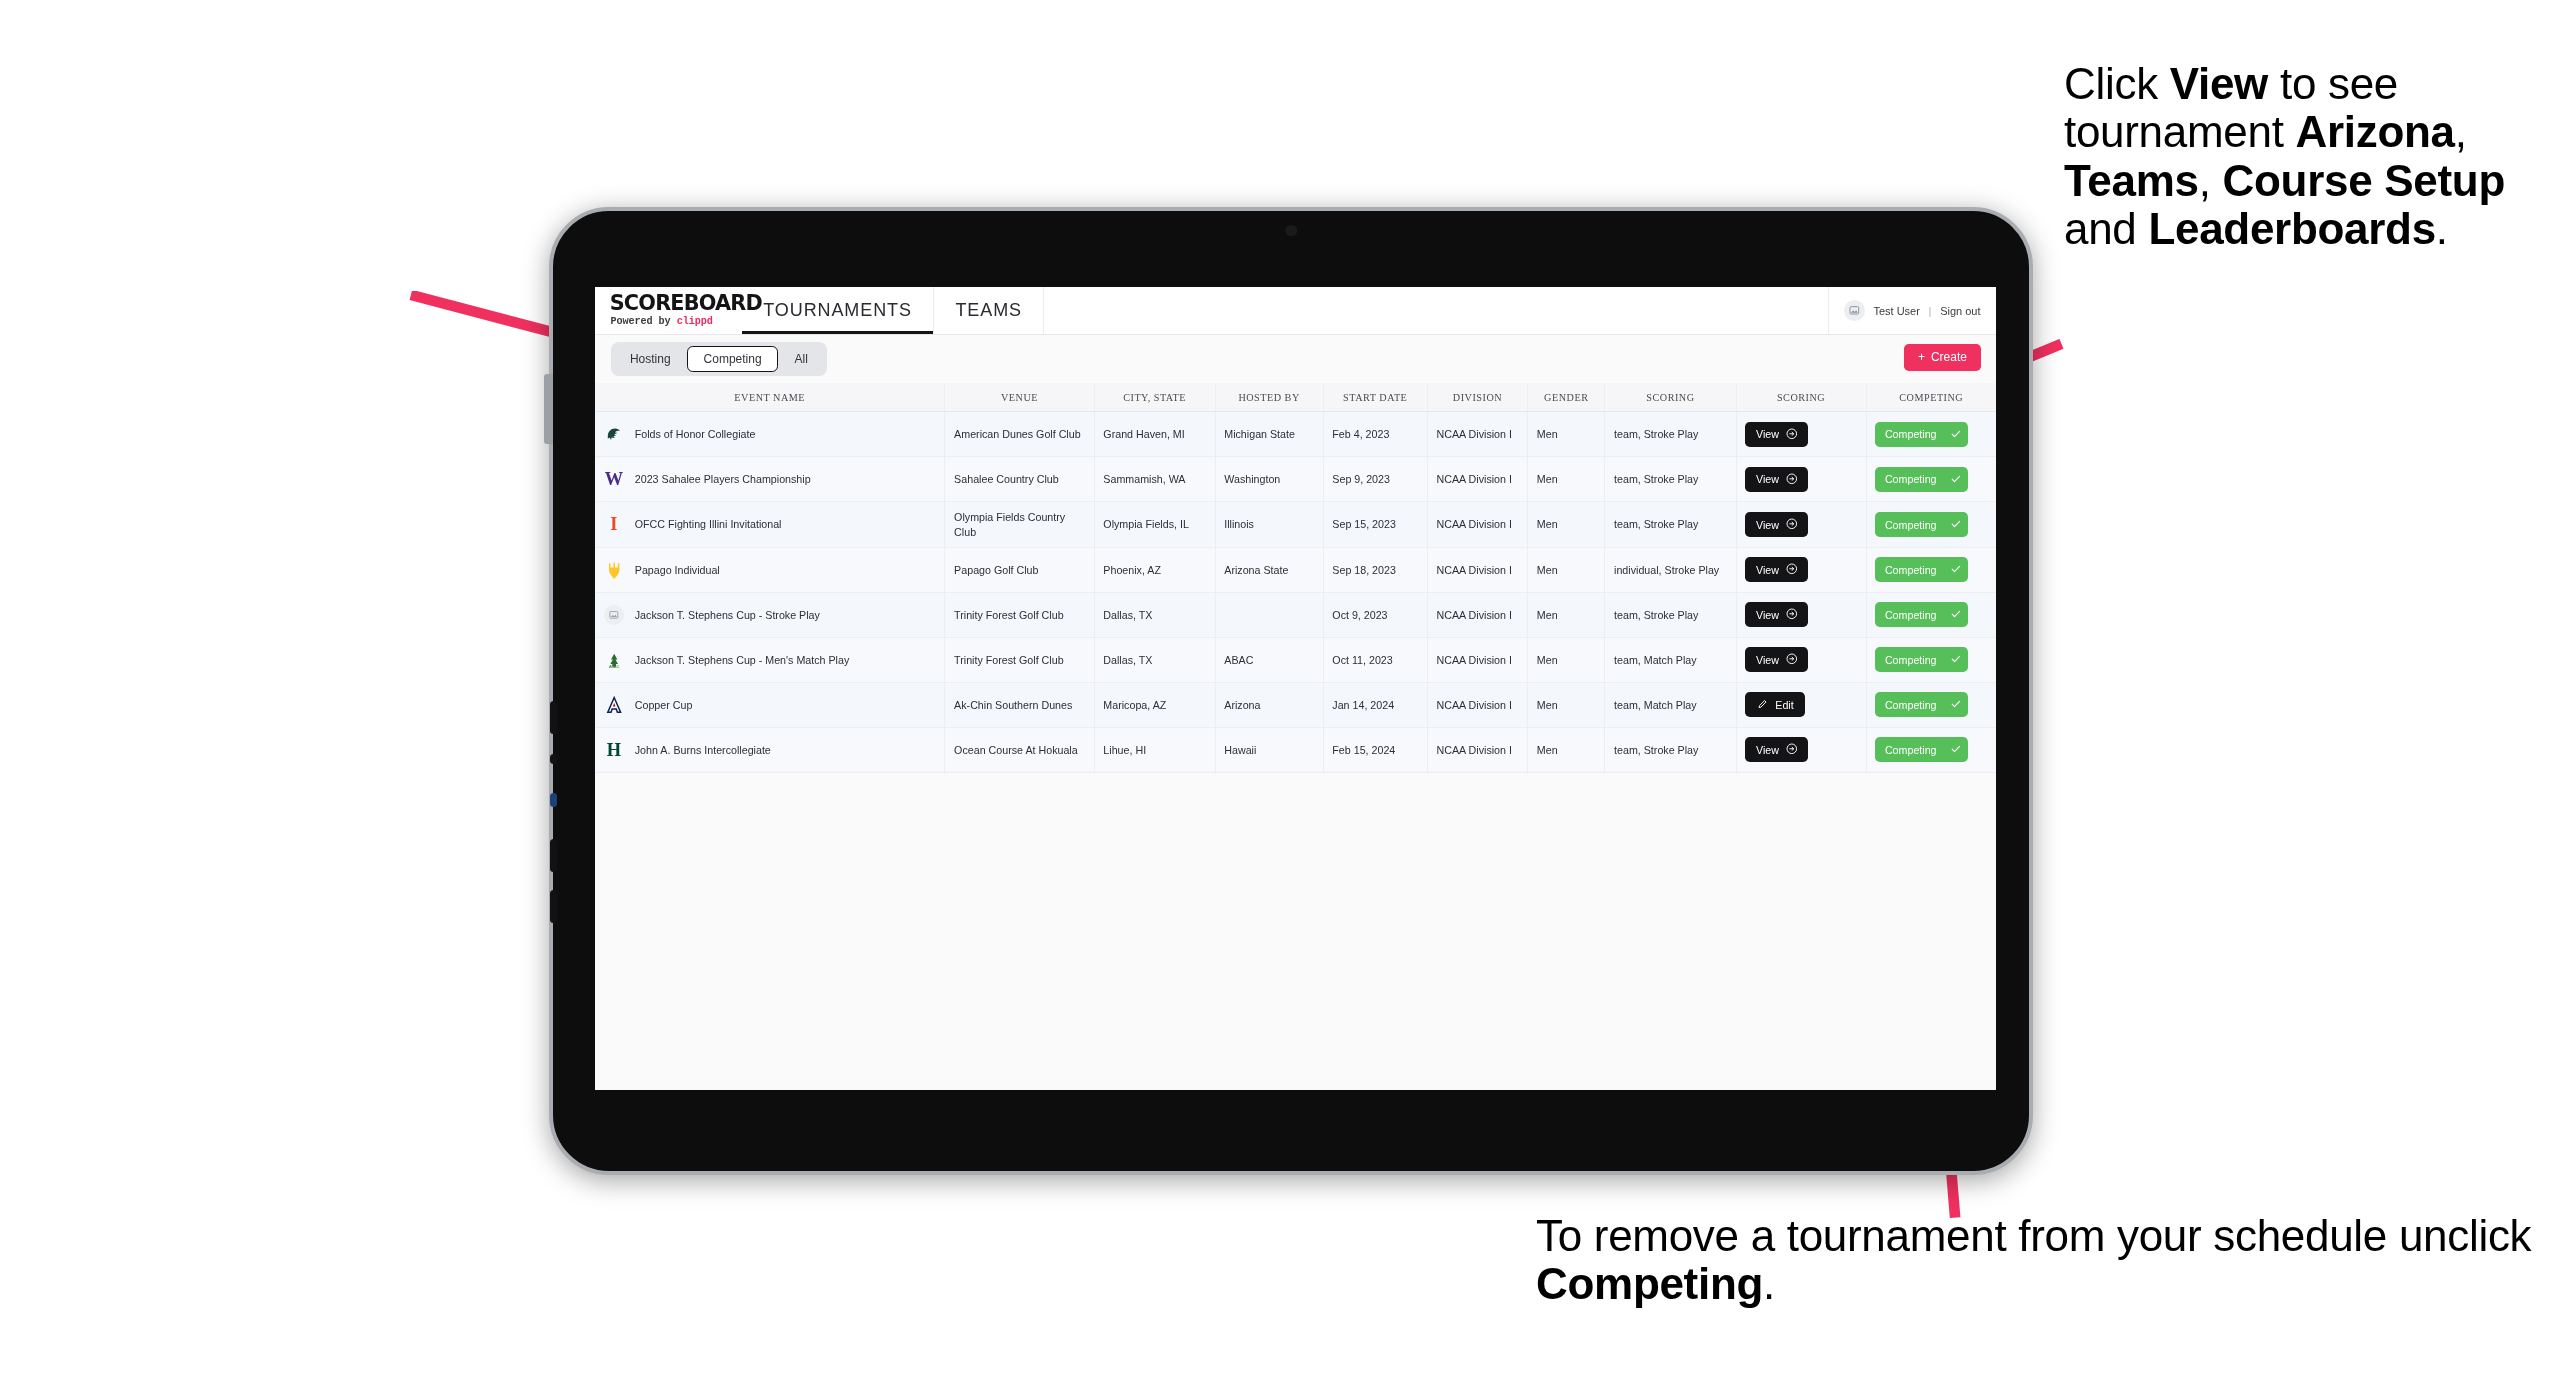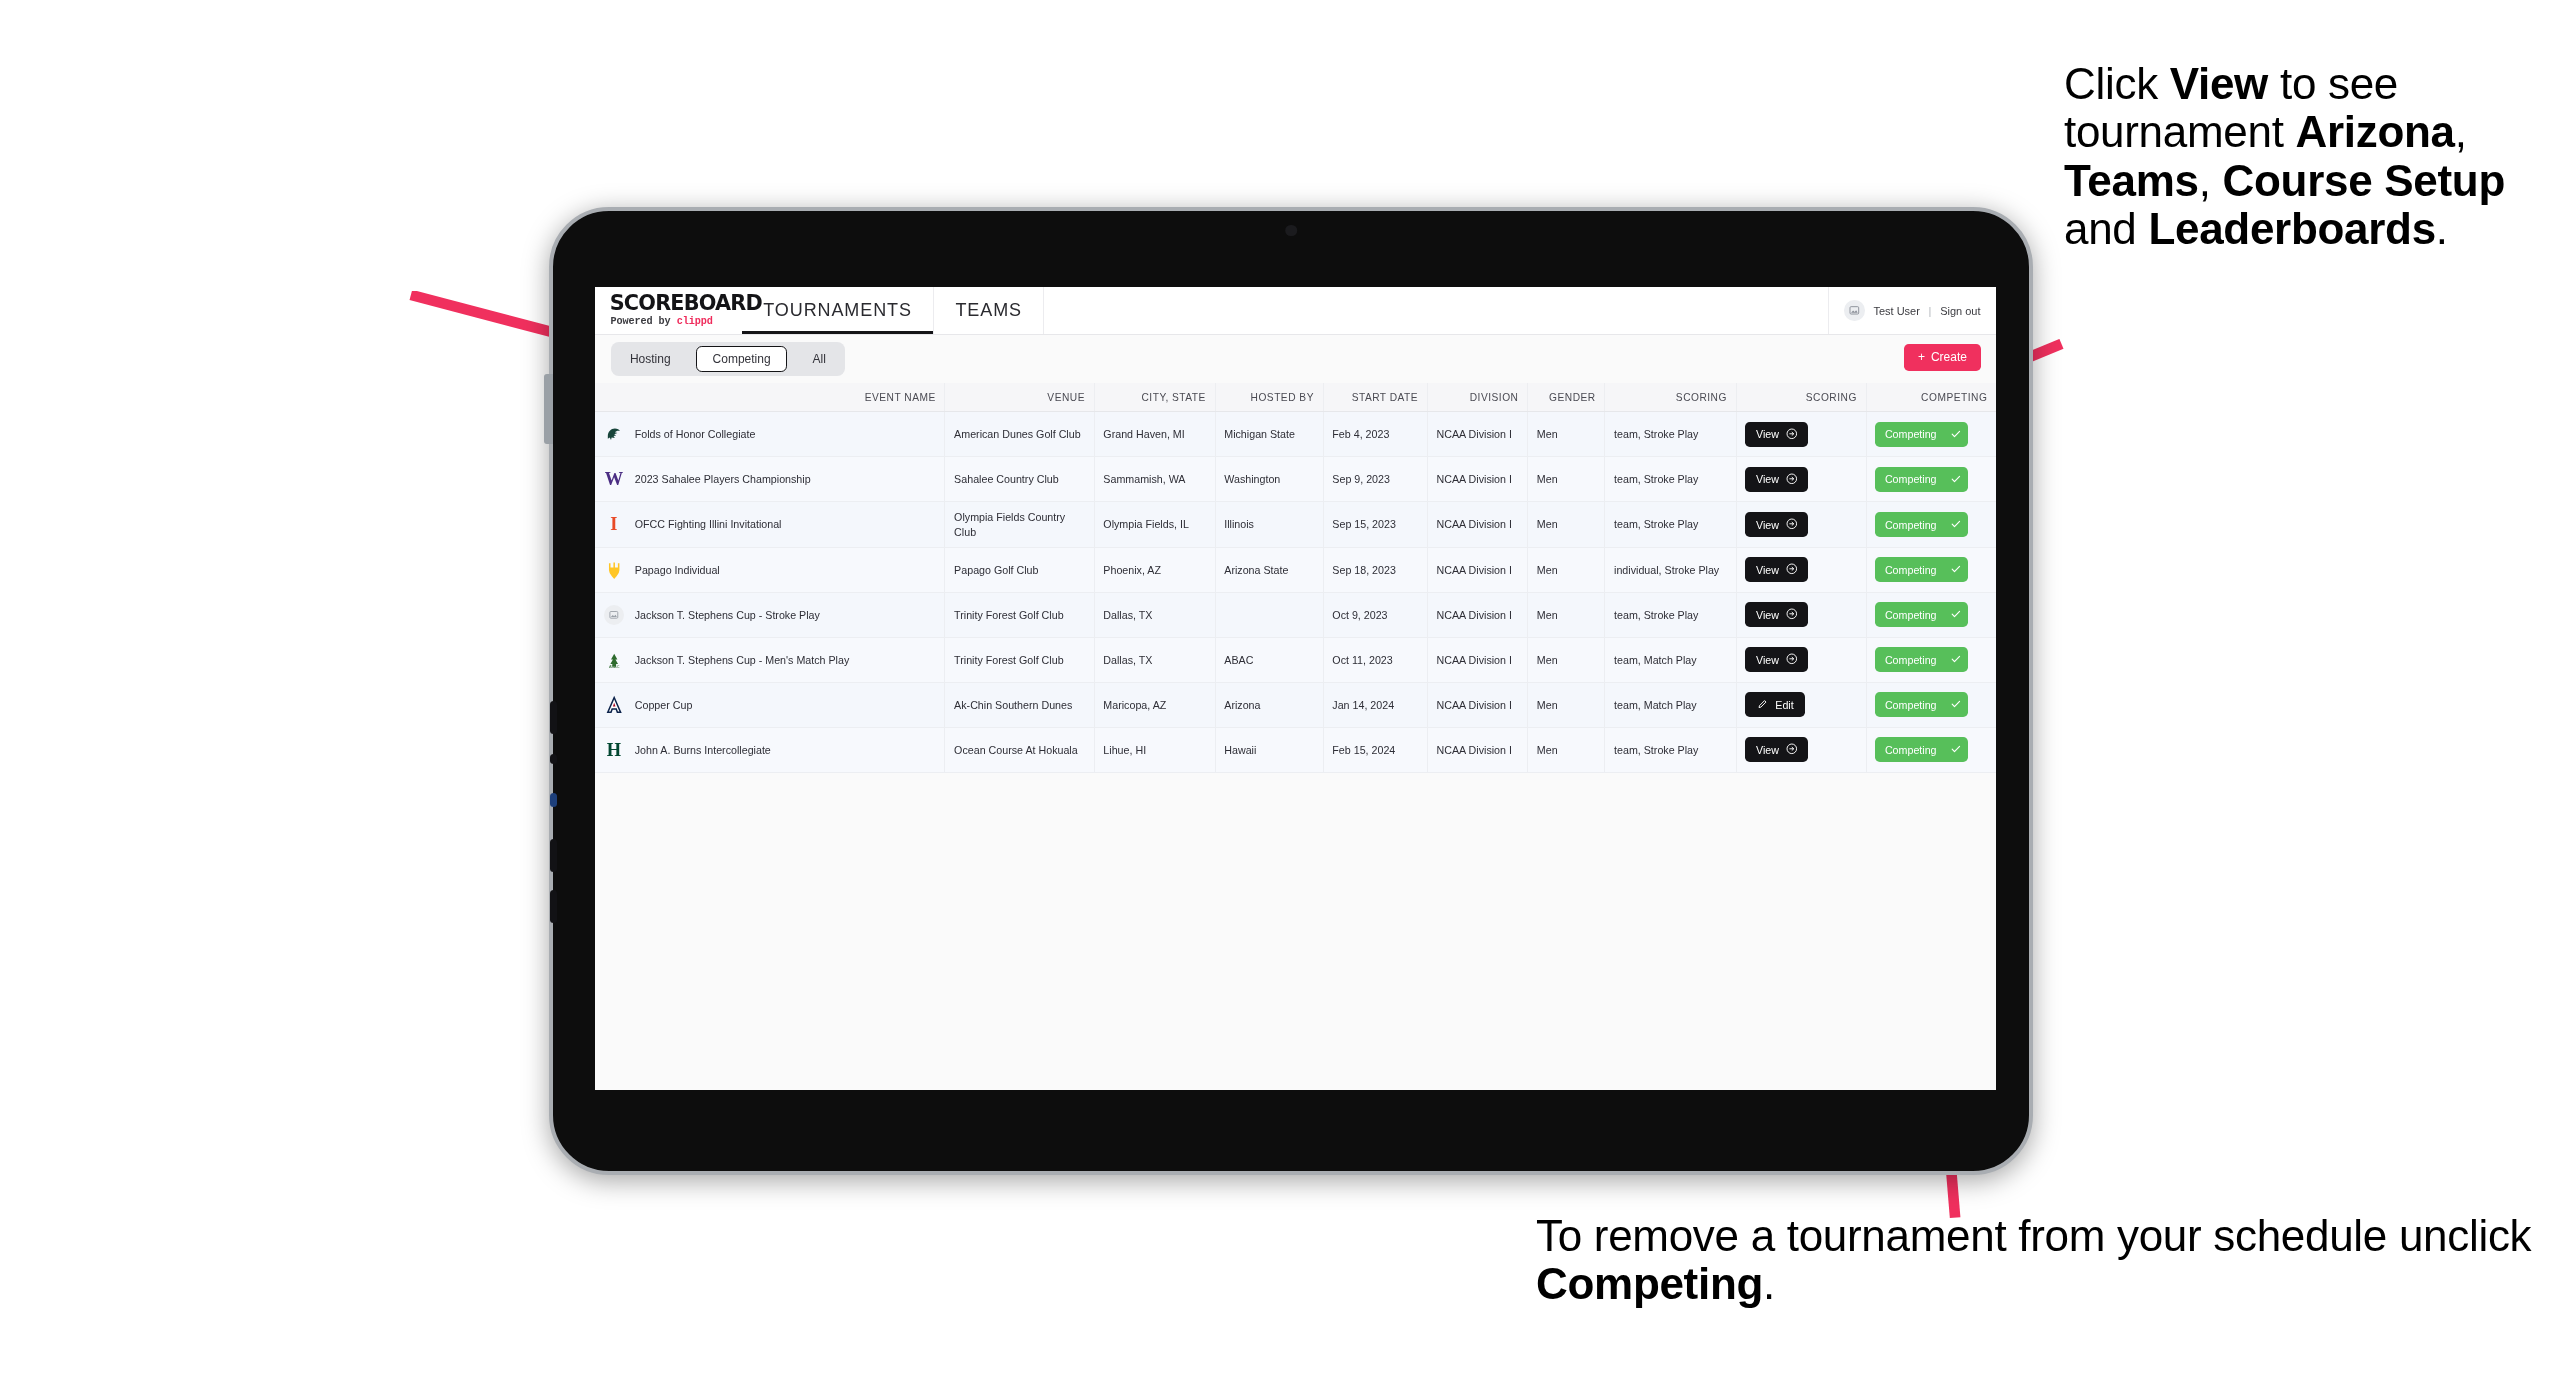--- a/index.html
+++ b/index.html
@@ -96,42 +96,43 @@
   }
   #userzone .sep { color:#b4b8be; }
   #userzone .signout { cursor:pointer; }
 
   
   #toolbar {
     height:48px; background:#fafafa; display:flex; align-items:center;
     padding:0 15.5px; position:relative;
   }
   #segmented {
-    display:flex; background:#e4e5e8; border-radius:7.8px; padding:3.9px; gap:10px;
+    display:flex; background:#e4e5e8; border-radius:7.8px; padding:3.9px; gap:1px;
   }
   .seg {
     padding:4.8px 15.5px; font-size:12px; color:#33333a; border-radius:5.8px; cursor:pointer;
     display:flex; align-items:center; white-space:nowrap;
   }
   .seg.active { background:#fff; border:1.6px solid #141417; font-weight:400; }
   #create-btn {
     position:absolute; right:15.5px; top:8.7px;
     background:#f0305e; color:#fff; border:none; border-radius:4.8px;
     font-size:12px; padding:6.8px 13.6px; display:flex; align-items:center; gap:5.8px;
     cursor:pointer; font-family:"Liberation Sans", sans-serif;
   }
 
   
   #tablewrap { background:#fff; }
   table { width:100%; border-collapse:collapse; table-layout:fixed; }
   thead th {
-    background:#f6f6f8; text-align:right; font-weight:400;
+    background:#f6f6f8; text-align:center; font-weight:400;
     font-size:10.2px; color:#4a4a52; letter-spacing:0.5px;
     padding:8.7px 8.7px; border-bottom:1px solid #e6e7ea; border-right:1px solid #edeef1;
     white-space:nowrap;
+    font-family:Liberation Serif, serif;
   }
   thead th:last-child { border-right:none; }
   tbody td {
     font-size:10.7px; color:#2e2e36; padding:7.8px 8.7px;
     border-bottom:1px solid #eceef2; border-right:1px solid #eceef2;
     vertical-align:middle; line-height:1.35;
   }
   tbody td:last-child { border-right:none; }
   tbody tr { background:#f4f7fc; height:45px; }
   tbody tr:nth-child(even) { background:#f7f9fd; }

